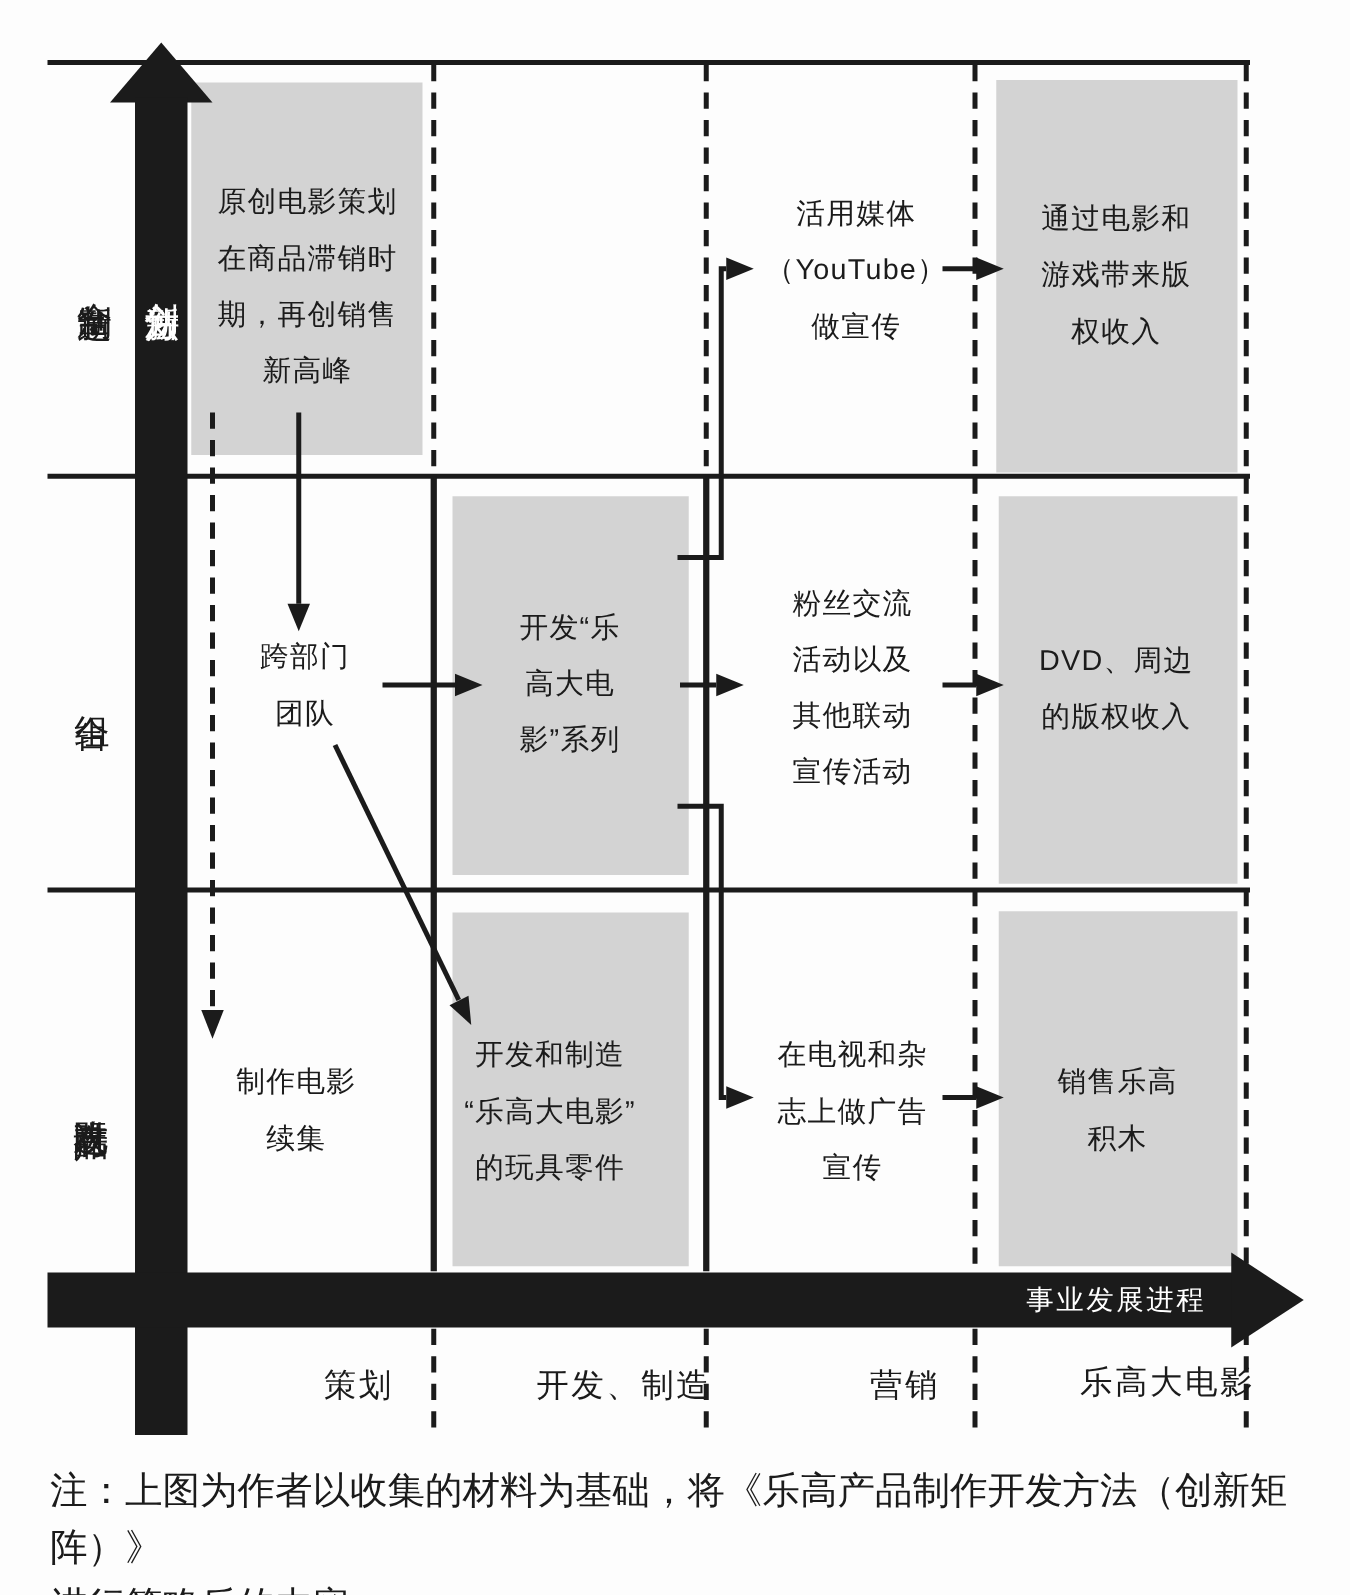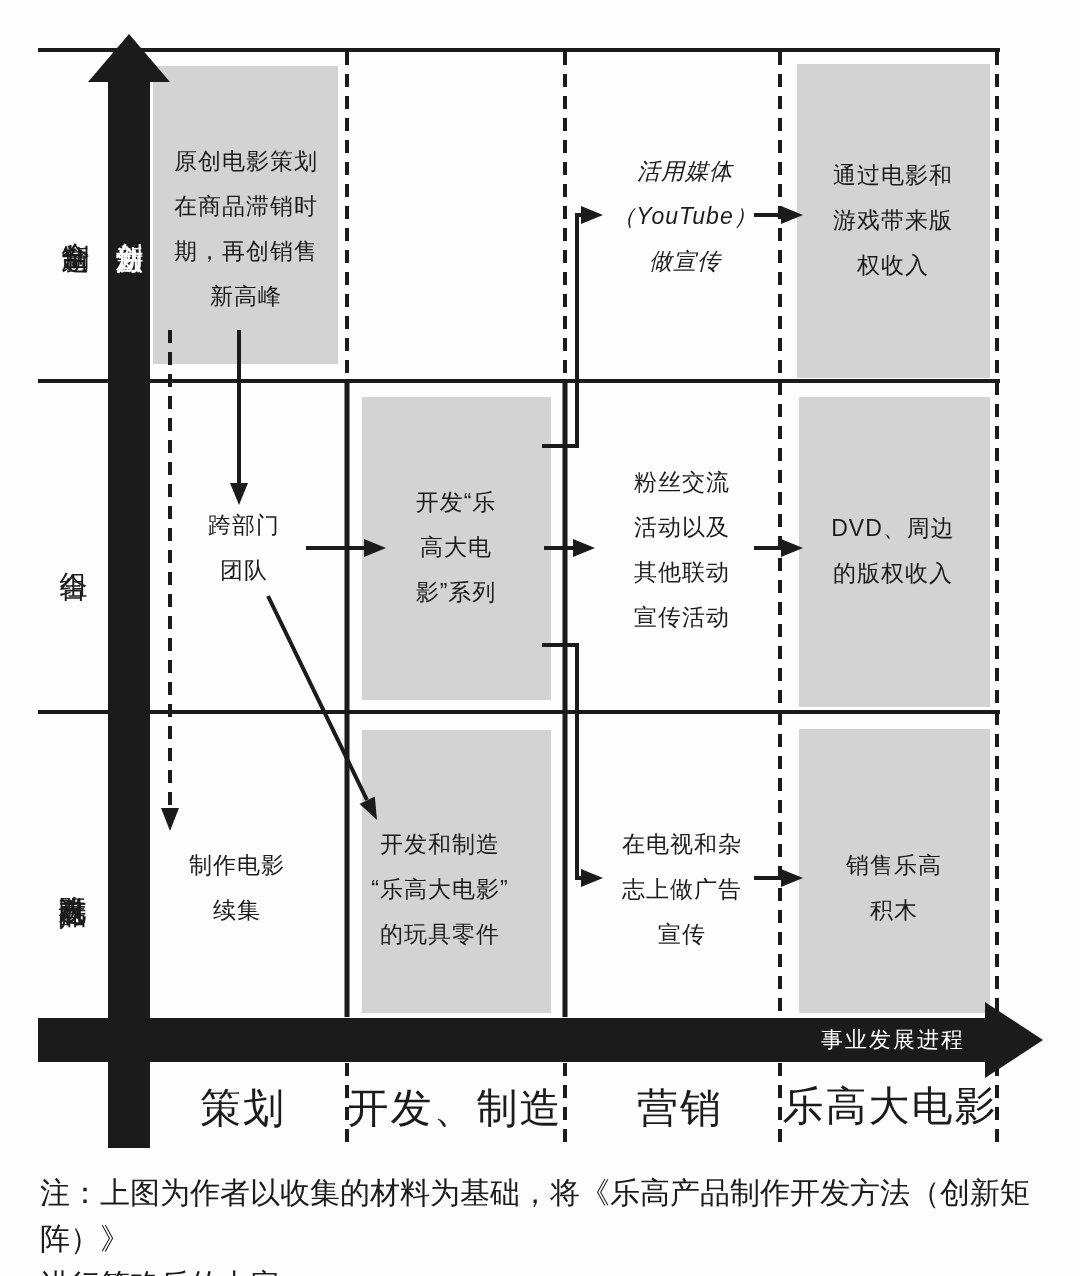--- a/index.html
+++ b/index.html
@@ -47,24 +47,25 @@
     font-size: 28px;
     letter-spacing: 1px;
     line-height: 1;
     z-index: 3;
     white-space: nowrap;
   }
   .axis-label { color: var(--axis-label-text); }
   .col-label {
     position: absolute;
     transform: translate(-50%, -50%);
-    font-size: 41px;
+    font-size: 26px;
     letter-spacing: 2px;
     white-space: nowrap;
     z-index: 3;
+    margin-left: 44px;
   }
   .x-axis-label {
     position: absolute;
     transform: translate(-50%, -50%);
     font-size: 22px;
     letter-spacing: 2px;
     white-space: nowrap;
     color: var(--axis-label-text);
     z-index: 3;
   }
@@ -188,21 +189,21 @@
 
   <div class="col-label" style="left:243px; top:1108px;">策划</div>
   <div class="col-label" style="left:455px; top:1108px;">开发、制造</div>
   <div class="col-label" style="left:680px; top:1108px;">营销</div>
   <div class="col-label" style="left:890px; top:1106px;">乐高大电影</div>
 
   <div class="txt" style="left:246px; top:229px;">原创电影策划
 在商品滞销时
 期，再创销售
 新高峰</div>
-  <div class="txt" style="left:685px; top:216px;font-style:italic;">活用媒体
+  <div class="txt" style="left:685px; top:216px;">活用媒体
 （YouTube）
 做宣传</div>
   <div class="txt" style="left:893px; top:220px;">通过电影和
 游戏带来版
 权收入</div>
   <div class="txt" style="left:244px; top:548px;">跨部门
 团队</div>
   <div class="txt" style="left:456px; top:547px;">开发“乐
 高大电
 影”系列</div>

